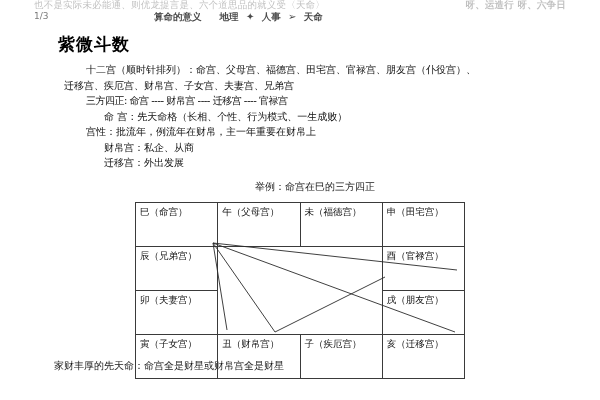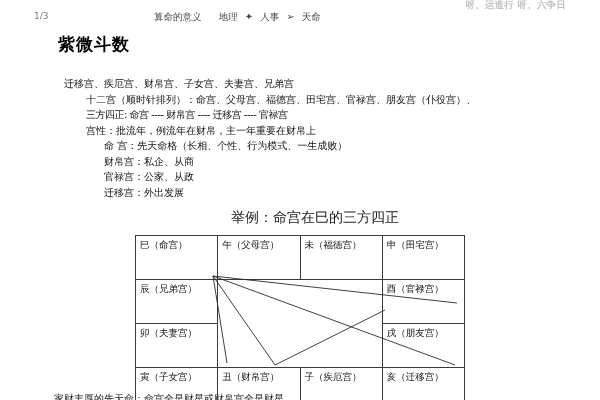--- a/index.html
+++ b/index.html
@@ -44,32 +44,33 @@
     margin-top: 1px;
     line-height: 10px;
   }
   .subhead-line {
     font-size: 9.5px;
     color: #4a4a4a;
     margin-top: -10px;
     padding-left: 120px;
     line-height: 11px;
     white-space: nowrap;
+    font-weight: bold;
   }
   .subhead-line .sep {
     padding: 0 4px;
     font-size: 10px;
   }
 
   
   h1.doc-title {
     font-family: "DejaVu Serif", "Liberation Serif", serif;
     font-size: 17px;
     font-weight: 700;
-    margin: 11px 0 20px 24px;
+    margin: 11px 0 6px 24px;
     letter-spacing: 1px;
     color: #000;
   }
 
   
   .body-block {
     font-size: 10px;
     line-height: 15.5px;
     color: #111;
     margin-left: 30px;
@@ -77,21 +78,21 @@
   .body-block .ln {
     white-space: nowrap;
   }
   .ind1 { padding-left: 22px; }
   .ind2 { padding-left: 40px; }
   .ind0 { padding-left: 0px; }
   .dashes { letter-spacing: -0.5px; }
 
   
   .example-caption {
-    font-size: 14px;
+    font-size: 10px;
     margin: 9px 0 5px 0;
     text-align: center;
     padding-left: 30px;
   }
 
   
   .chart-wrap {
     position: relative;
     margin: 8px auto;
     width: 330px;
@@ -131,44 +132,44 @@
     padding-left: 20px;
   }
 </style>
 </head>
 <body>
 
 <div class="page">
 
   <div class="cutoff-line">
     <span class="right-part">呀、运造行 呀、六争日</span>
+    <span>也不是实际未必能通、则优龙提言是、六个道思品的就义受〈天命〉</span>
   </div>
 
   <div class="page-num">1/3</div>
 
   <div class="subhead-line">
     <span>算命的意义</span>
     <span class="sep">&nbsp;</span>
     <span>地理</span>
     <span class="sep">✦</span>
     <span>人事</span>
     <span class="sep">➢</span>
     <span>天命</span>
   </div>
 
   <h1 class="doc-title">紫微斗数</h1>
 
   <div class="body-block">
+    <div class="ln ind1">十二宫（顺时针排列）：命宫、父母宫、福德宫、田宅宫、官禄宫、朋友宫（仆役宫）、</div>
     <div class="ln ind0">迁移宫、疾厄宫、财帛宫、子女宫、夫妻宫、兄弟宫</div>
-    <div class="ln ind1">十二宫（顺时针排列）：命宫、父母宫、福德宫、田宅宫、官禄宫、朋友宫（仆役宫）、</div>
     <div class="ln ind1 dashes">三方四正: 命宫 ---- 财帛宫 ---- 迁移宫 ---- 官禄宫</div>
+    <div class="ln ind2">命  宫：先天命格（长相、个性、行为模式、一生成败）</div>
     <div class="ln ind1">宫性：批流年，例流年在财帛，主一年重要在财帛上</div>
-    <div class="ln ind2">命  宫：先天命格（长相、个性、行为模式、一生成败）</div>
     <div class="ln ind2">财帛宫：私企、从商</div>
-    <div class="ln ind2">官禄宫：公家、从政</div>
     <div class="ln ind2">迁移宫：外出发展</div>
   </div>
 
   <div class="example-caption">举例：命宫在巳的三方四正</div>
 
   <div class="chart-wrap">
     <table class="palace-grid">
       <tbody>
           <tr>
         <td>巳（命宫）</td>

